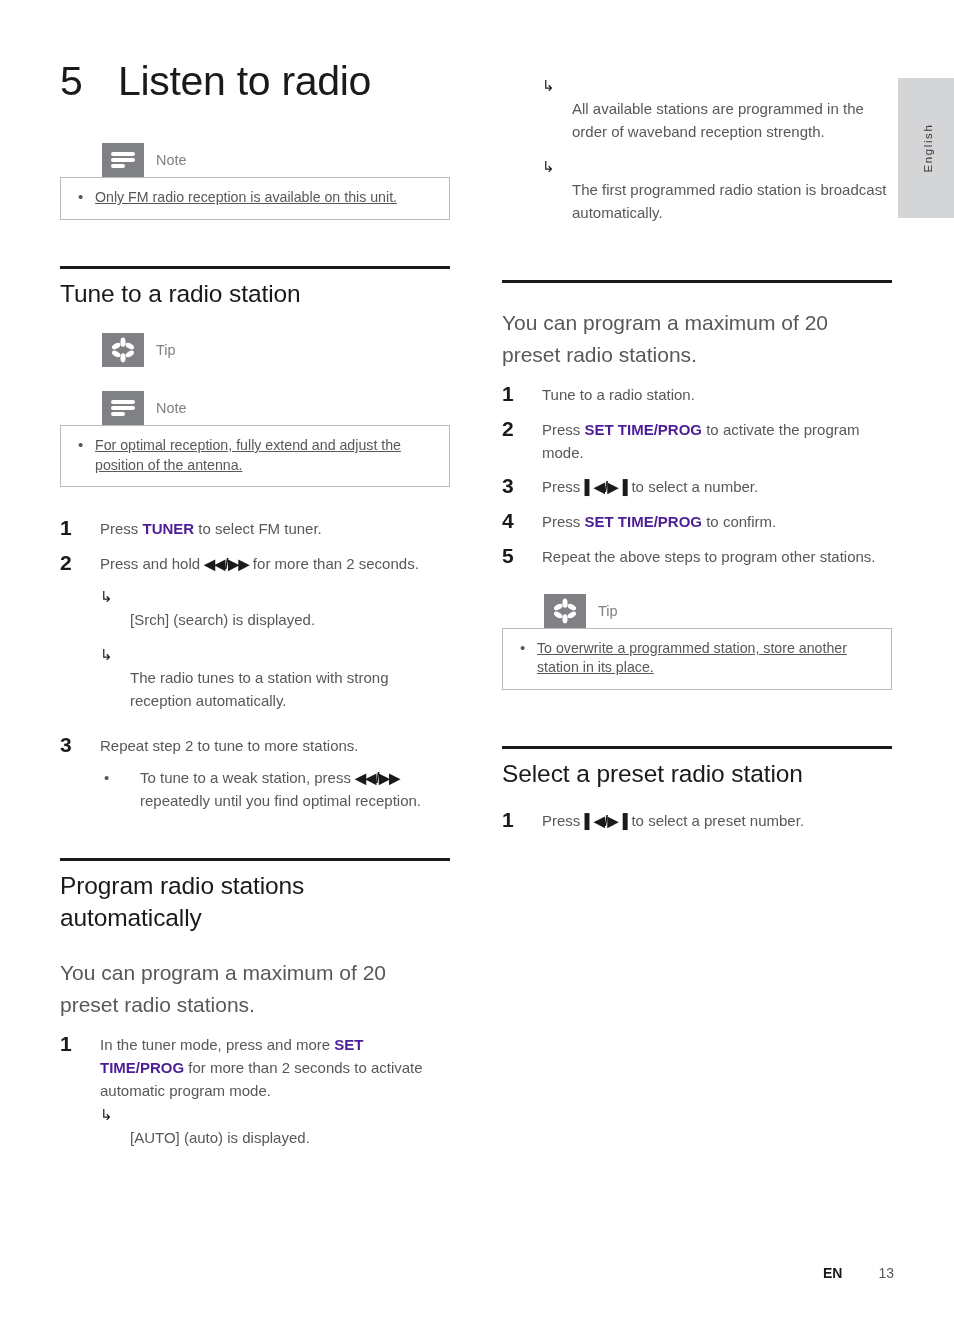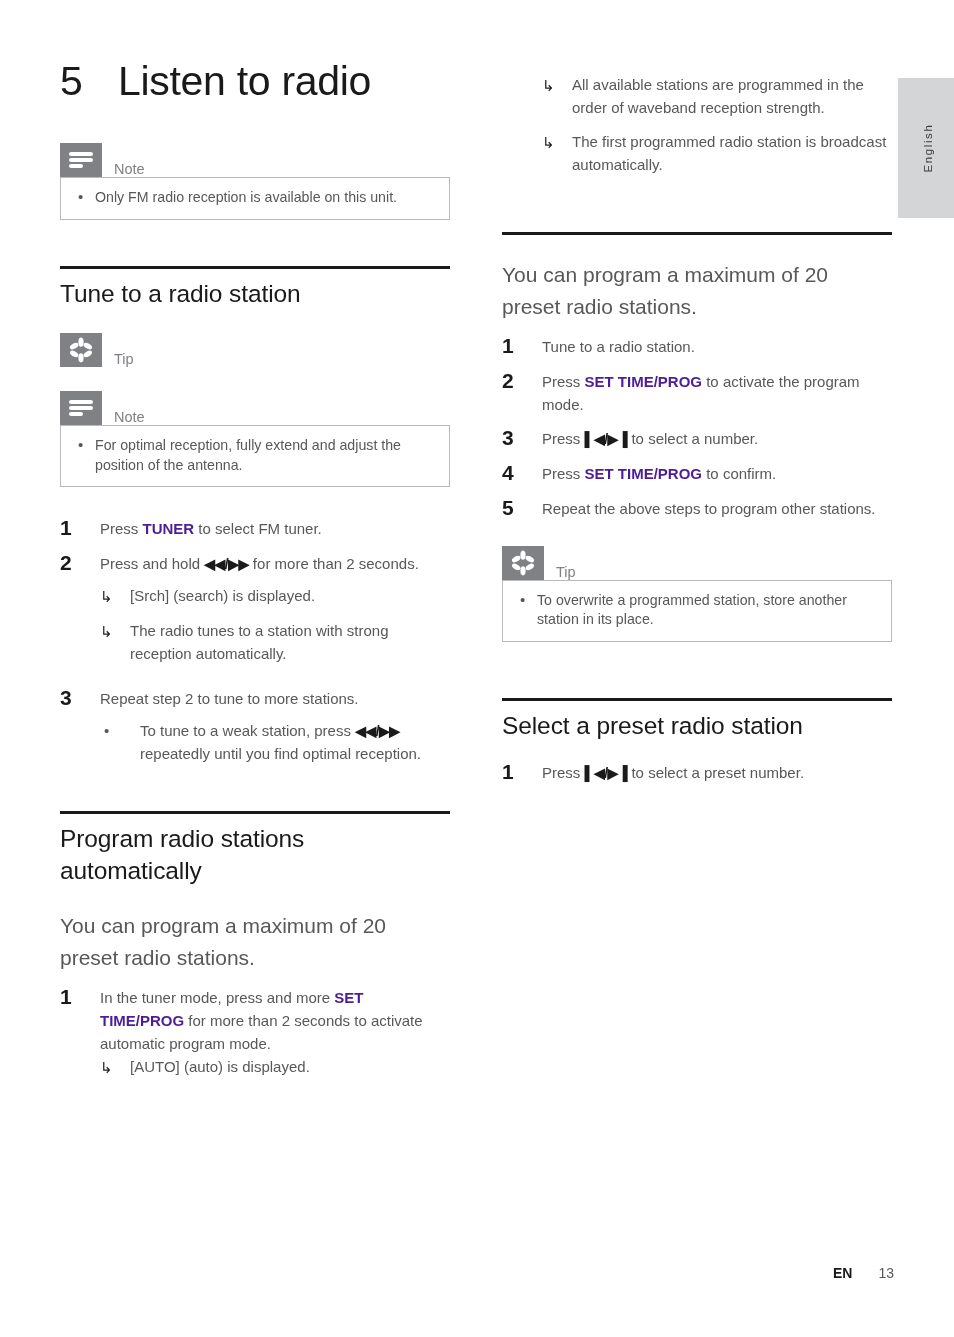--- a/index.html
+++ b/index.html
@@ -76,41 +76,43 @@
     font-weight: normal;
     margin: 9px 0 0 0;
     line-height: 1.28;
     letter-spacing: -0.1px;
   }
 
   
   .callout { width: 100%; }
   .callout-head {
     display: flex;
-    align-items: flex-end;
+    align-items: center;
     height: 34px;
+    margin-left: 42px;
   }
   .callout-badge {
     width: 42px;
     height: 34px;
     background: #808184;
     flex: 0 0 42px;
     position: relative;
   }
   .callout-label {
     font-size: 14.5px;
     color: #808184;
     padding-left: 12px;
     display: flex;
     align-items: center;
   }
   .callout-body {
     border: 1px solid #b9babc;
     padding: 10px 20px 11px 12px;
     min-height: 36px;
+    text-decoration: underline;
   }
   .callout-body ul {
     list-style: none;
     margin: 0;
     padding: 0;
   }
   .callout-body li {
     position: relative;
     padding-left: 22px;
     font-size: 14.2px;
@@ -190,21 +192,21 @@
     line-height: 1.5;
     color: #58585a;
   }
   .result .arrow {
     flex: 0 0 30px;
     width: 30px;
     color: #1a1a1a;
     font-size: 15px;
     padding-top: 1px;
   }
-  .result .rtext { flex: 1 1 auto; }
+  .result .rtext { flex: 1 1 auto; margin-top: 24px; }
 
   
   .subbullet {
     display: flex;
     align-items: flex-start;
     font-size: 15px;
     line-height: 1.5;
     color: #58585a;
   }
   .subbullet .dot {
@@ -230,21 +232,21 @@
     left: 0;
     top: 1265px;
     width: 954px;
     text-align: right;
     padding-right: 60px;
     font-size: 14px;
   }
   .footer .en {
     color: #1a1a1a;
     font-weight: bold;
-    margin-right: 26px;
+    margin-right: 36px;
   }
   .footer .pg { color: #58585a; }
 
   .sp-8  { height: 8px; }
   .sp-10 { height: 10px; }
   .sp-12 { height: 12px; }
   .sp-14 { height: 14px; }
   .sp-18 { height: 18px; }
   .sp-20 { height: 20px; }
   .sp-24 { height: 24px; }

